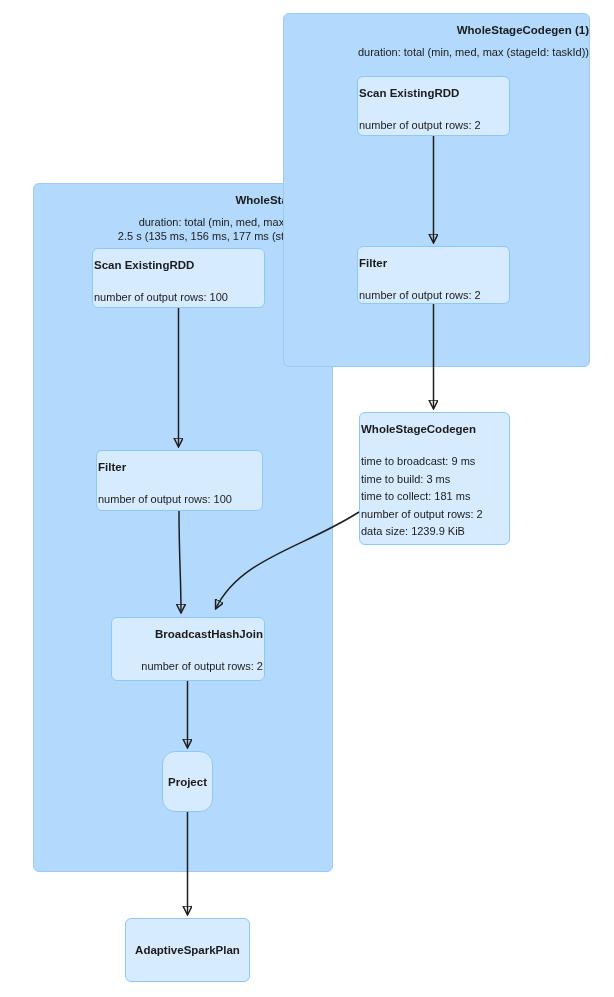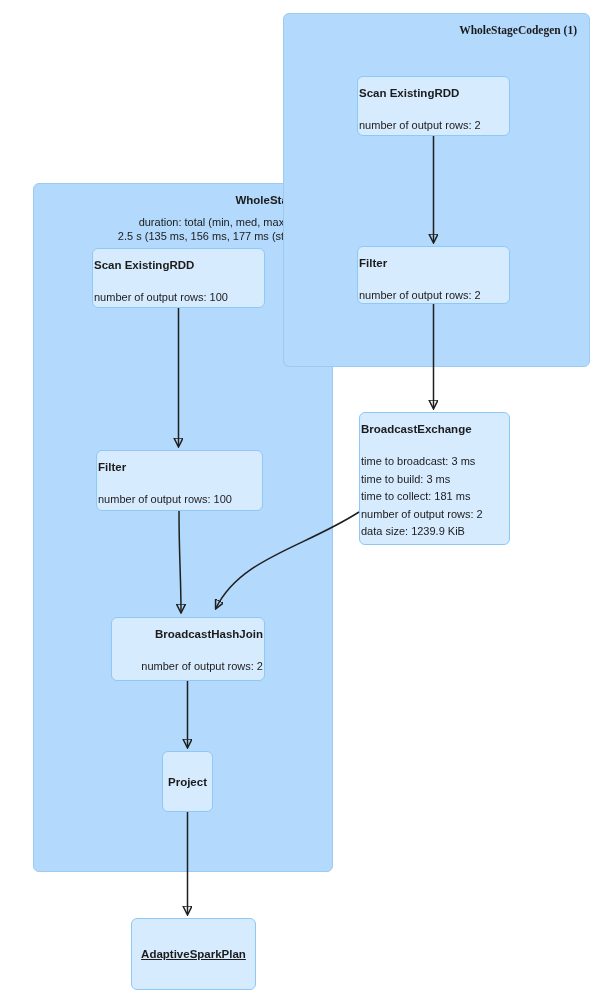--- a/index.html
+++ b/index.html
@@ -82,43 +82,44 @@
 
   <div class="cluster" style="left:33px; top:183px; width:300px; height:689px; z-index:1;">
     <div class="cluster-label" style="width:296px;">
       <div class="cluster-title">WholeStageCode</div>
       <div class="cluster-duration">duration: total (min, med, max (stageId:</div>
       <div class="cluster-duration">2.5 s (135 ms, 156 ms, 177 ms (stage 7.0: t</div>
     </div>
   </div>
 
   <div class="cluster" style="left:283px; top:13px; width:307px; height:354px; z-index:2;">
-    <div class="cluster-label" style="width:100%; padding-right:12px;font-family:Liberation Serif, serif;">
+    <div class="cluster-label" style="width:100%; ">
       <div class="cluster-title">WholeStageCodegen (1)</div>
+      <div class="cluster-duration">duration: total (min, med, max (stageId: taskId))</div>
     </div>
   </div>
 
   <div class="node" style="left:357px; top:76px; width:153px; height:60px;">
     <div class="node-title">Scan ExistingRDD</div>
     <div>
         <div class="metric-line">number of output rows: 2</div>
       </div>
   </div>
 
   <div class="node" style="left:357px; top:246px; width:153px; height:58px;">
     <div class="node-title">Filter</div>
     <div>
         <div class="metric-line">number of output rows: 2</div>
       </div>
   </div>
 
   <div class="node" style="left:359px; top:412px; width:151px; height:133px;">
-    <div class="node-title">BroadcastExchange</div>
+    <div class="node-title">WholeStageCodegen</div>
     <div>
-        <div class="metric-line">time to broadcast: 3 ms</div>
+        <div class="metric-line">time to broadcast: 9 ms</div>
         <div class="metric-line">time to build: 3 ms</div>
         <div class="metric-line">time to collect: 181 ms</div>
         <div class="metric-line">number of output rows: 2</div>
         <div class="metric-line">data size: 1239.9 KiB</div>
       </div>
   </div>
 
   <div class="node" style="left:92px; top:248px; width:173px; height:60px;">
     <div class="node-title">Scan ExistingRDD</div>
     <div>
@@ -133,25 +134,25 @@
       </div>
   </div>
 
   <div class="node" style="left:111px; top:617px; width:154px; height:64px;text-align:right;">
     <div class="node-title">BroadcastHashJoin</div>
     <div>
         <div class="metric-line">number of output rows: 2</div>
       </div>
   </div>
 
-  <div class="node center" style="left:162px; top:751px; width:51px; height:61px; padding:4px;">
+  <div class="node center" style="left:162px; top:751px; width:51px; height:61px; padding:4px;border-radius:13px;">
     <div class="node-title">Project</div>
   </div>
 
-  <div class="node center" style="left:131px; top:918px; width:125px; height:72px;text-decoration:underline;">
+  <div class="node center" style="left:125px; top:918px; width:125px; height:64px;">
     <div class="node-title">AdaptiveSparkPlan</div>
   </div>
 
   <svg class="edges" viewBox="0 0 614 997" xmlns="http://www.w3.org/2000/svg">
     <defs>
       <marker id="arrow" markerUnits="userSpaceOnUse" markerWidth="10" markerHeight="10" refX="8" refY="4.5" orient="auto">
         <path d="M0,0 L9,4.5 L0,9 Z" fill="#1f1f1f" stroke="none"></path>
       </marker>
     </defs>
     <path d="M433.5,136 L433.5,242" marker-end="url(#arrow)"></path>

